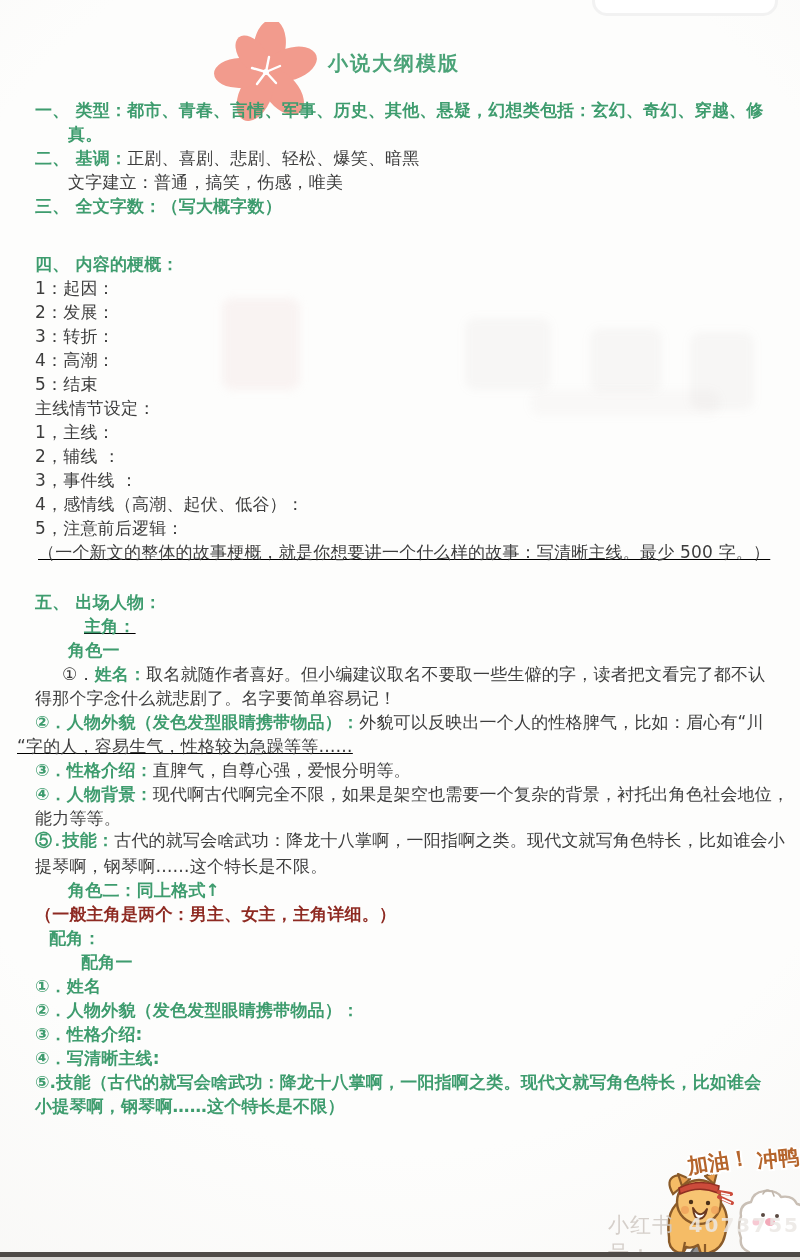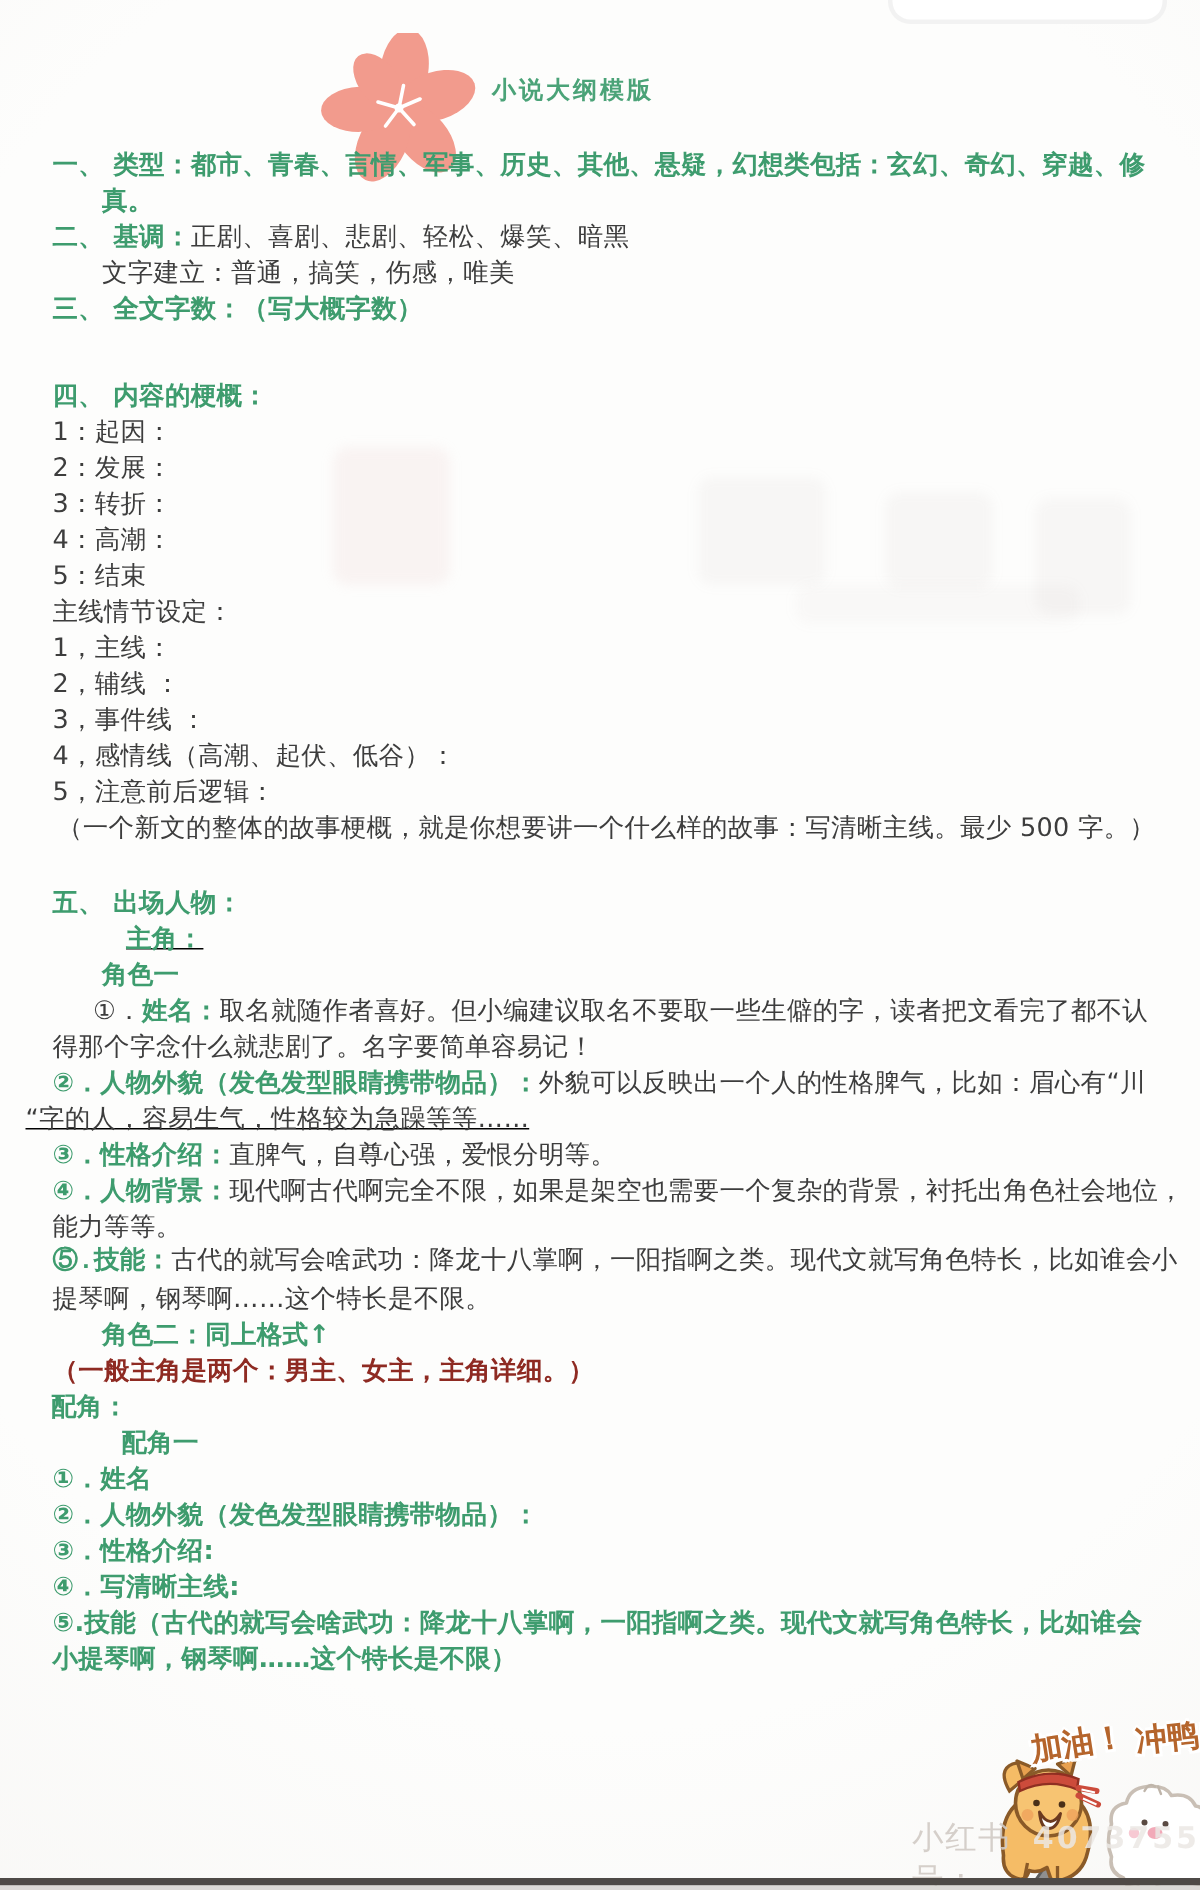--- a/index.html
+++ b/index.html
@@ -11,21 +11,21 @@
     -webkit-font-smoothing:antialiased;
   }
   
   .top-artifact{
     position:absolute;left:592px;top:-20px;width:180px;height:30px;
     border:3px solid rgba(175,175,175,0.16);border-radius:15px;background:#fff;
   }
   .flower{position:absolute;left:207px;top:22px;width:118px;height:100px;}
   .page-title{
     position:absolute;left:328px;top:50px;
-    font-size:16px;font-weight:600;letter-spacing:2px;color:#4BA378;white-space:nowrap;
+    font-size:20px;font-weight:600;letter-spacing:2px;color:#4BA378;white-space:nowrap;
   }
   .doc{position:absolute;left:0;top:98px;width:800px;z-index:2;}
   .doc-line{height:24px;line-height:24px;font-size:17px;white-space:nowrap;letter-spacing:0.2px;}
   .seg-green{color:#3E9C6E;font-weight:bold;}
   .seg-black{color:#3D3D3D;font-weight:normal;}
   .seg-red{color:#8E2A22;font-weight:bold;}
   
   .wm-blob{position:absolute;filter:blur(4px);border-radius:10px;z-index:1;}
   .wm-b1{left:222px;top:298px;width:78px;height:92px;background:rgba(225,185,185,0.14);}
   .wm-b2{left:465px;top:318px;width:86px;height:72px;background:rgba(160,140,140,0.06);}
@@ -95,36 +95,36 @@
     <div class="doc-line" style="margin-left: 35px;"><span class="seg-black">2：发展：</span></div>
     <div class="doc-line" style="margin-left: 35px;"><span class="seg-black">3：转折：</span></div>
     <div class="doc-line" style="margin-left: 35px;"><span class="seg-black">4：高潮：</span></div>
     <div class="doc-line" style="margin-left: 35px;"><span class="seg-black">5：结束</span></div>
     <div class="doc-line" style="margin-left: 35px;"><span class="seg-black">主线情节设定：</span></div>
     <div class="doc-line" style="margin-left: 35px;"><span class="seg-black">1，主线：</span></div>
     <div class="doc-line" style="margin-left: 35px;"><span class="seg-black">2，辅线 ：</span></div>
     <div class="doc-line" style="margin-left: 35px;"><span class="seg-black">3，事件线 ：</span></div>
     <div class="doc-line" style="margin-left: 35px;"><span class="seg-black">4，感情线（高潮、起伏、低谷）：</span></div>
     <div class="doc-line" style="margin-left: 35px;"><span class="seg-black">5，注意前后逻辑：</span></div>
-    <div class="doc-line" style="margin-left: 38px;"><span class="seg-black">（一个新文的整体的故事梗概，就是你想要讲一个什么样的故事：写清晰主线。最少 500 字。）</span></div>
+    <div class="doc-line" style="margin-left: 38px; text-decoration: underline;"><span class="seg-black">（一个新文的整体的故事梗概，就是你想要讲一个什么样的故事：写清晰主线。最少 500 字。）</span></div>
     <div class="doc-line" style="margin-left: 35px; margin-top: 26px;"><span class="seg-green">五、 出场人物：</span></div>
     <div class="doc-line" style="margin-left: 84px; text-decoration: underline;"><span class="seg-green">主角：</span></div>
     <div class="doc-line" style="margin-left: 68px;"><span class="seg-green">角色一</span></div>
     <div class="doc-line" style="margin-left: 62px;"><span class="seg-black">①．</span><span class="seg-green">姓名：</span><span class="seg-black">取名就随作者喜好。但小编建议取名不要取一些生僻的字，读者把文看完了都不认</span></div>
     <div class="doc-line" style="margin-left: 35px;"><span class="seg-black">得那个字念什么就悲剧了。名字要简单容易记！</span></div>
     <div class="doc-line" style="margin-left: 35px;"><span class="seg-green">②．人物外貌（发色发型眼睛携带物品）：</span><span class="seg-black">外貌可以反映出一个人的性格脾气，比如：眉心有“川</span></div>
     <div class="doc-line" style="margin-left: 17px; text-decoration: underline;"><span class="seg-black">“字的人，容易生气，性格较为急躁等等……</span></div>
     <div class="doc-line" style="margin-left: 35px;"><span class="seg-green">③．性格介绍：</span><span class="seg-black">直脾气，自尊心强，爱恨分明等。</span></div>
     <div class="doc-line" style="margin-left: 35px;"><span class="seg-green">④．人物背景：</span><span class="seg-black">现代啊古代啊完全不限，如果是架空也需要一个复杂的背景，衬托出角色社会地位，</span></div>
     <div class="doc-line" style="margin-left: 35px;"><span class="seg-black">能力等等。</span></div>
     <div class="doc-line" style="margin-left: 35px; font-family: Liberation Mono, monospace;"><span class="seg-green">⑤.技能：</span><span class="seg-black">古代的就写会啥武功：降龙十八掌啊，一阳指啊之类。现代文就写角色特长，比如谁会小</span></div>
     <div class="doc-line" style="margin-left: 35px;"><span class="seg-black">提琴啊，钢琴啊……这个特长是不限。</span></div>
     <div class="doc-line" style="margin-left: 68px;"><span class="seg-green">角色二：同上格式↑</span></div>
     <div class="doc-line" style="margin-left: 35px;"><span class="seg-red">（一般主角是两个：男主、女主，主角详细。）</span></div>
-    <div class="doc-line" style="margin-left: 34px;"><span class="seg-green">配角：</span></div>
+    <div class="doc-line" style="margin-left: 49px;"><span class="seg-green">配角：</span></div>
     <div class="doc-line" style="margin-left: 81px;"><span class="seg-green">配角一</span></div>
     <div class="doc-line" style="margin-left: 35px;"><span class="seg-green">①．姓名</span></div>
     <div class="doc-line" style="margin-left: 35px;"><span class="seg-green">②．人物外貌（发色发型眼睛携带物品）：</span></div>
     <div class="doc-line" style="margin-left: 35px;"><span class="seg-green">③．性格介绍:</span></div>
     <div class="doc-line" style="margin-left: 35px;"><span class="seg-green">④．写清晰主线:</span></div>
     <div class="doc-line" style="margin-left: 35px;"><span class="seg-green">⑤.技能（古代的就写会啥武功：降龙十八掌啊，一阳指啊之类。现代文就写角色特长，比如谁会</span></div>
     <div class="doc-line" style="margin-left: 35px;"><span class="seg-green">小提琴啊，钢琴啊……这个特长是不限）</span></div>
   </div>
 
 <div class="sticker">

